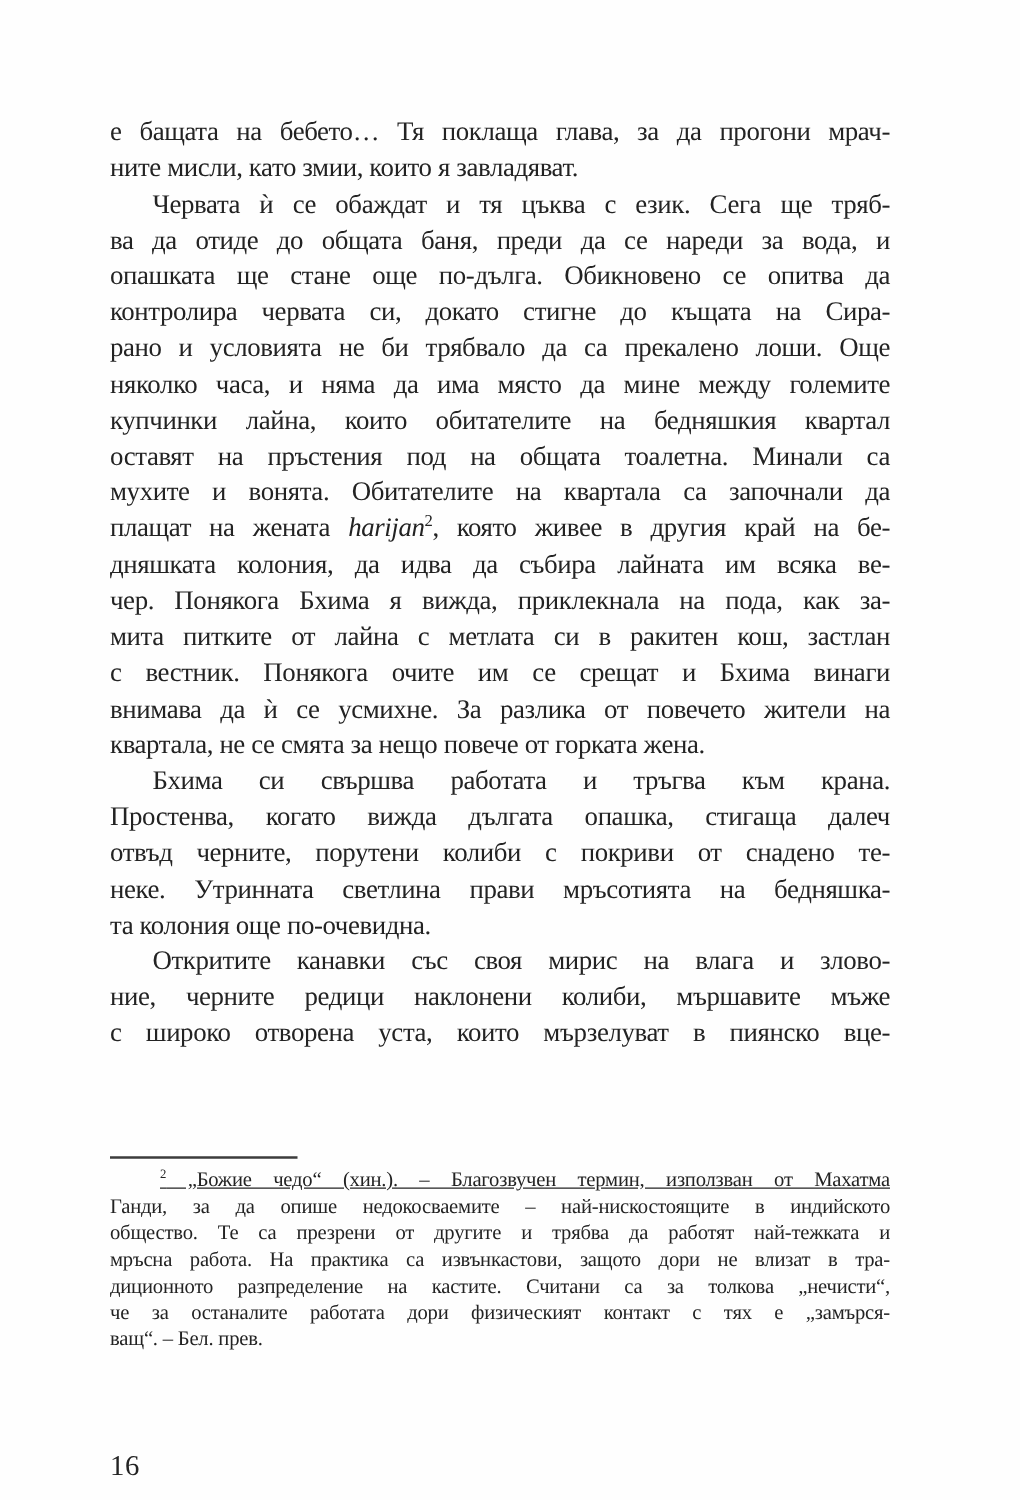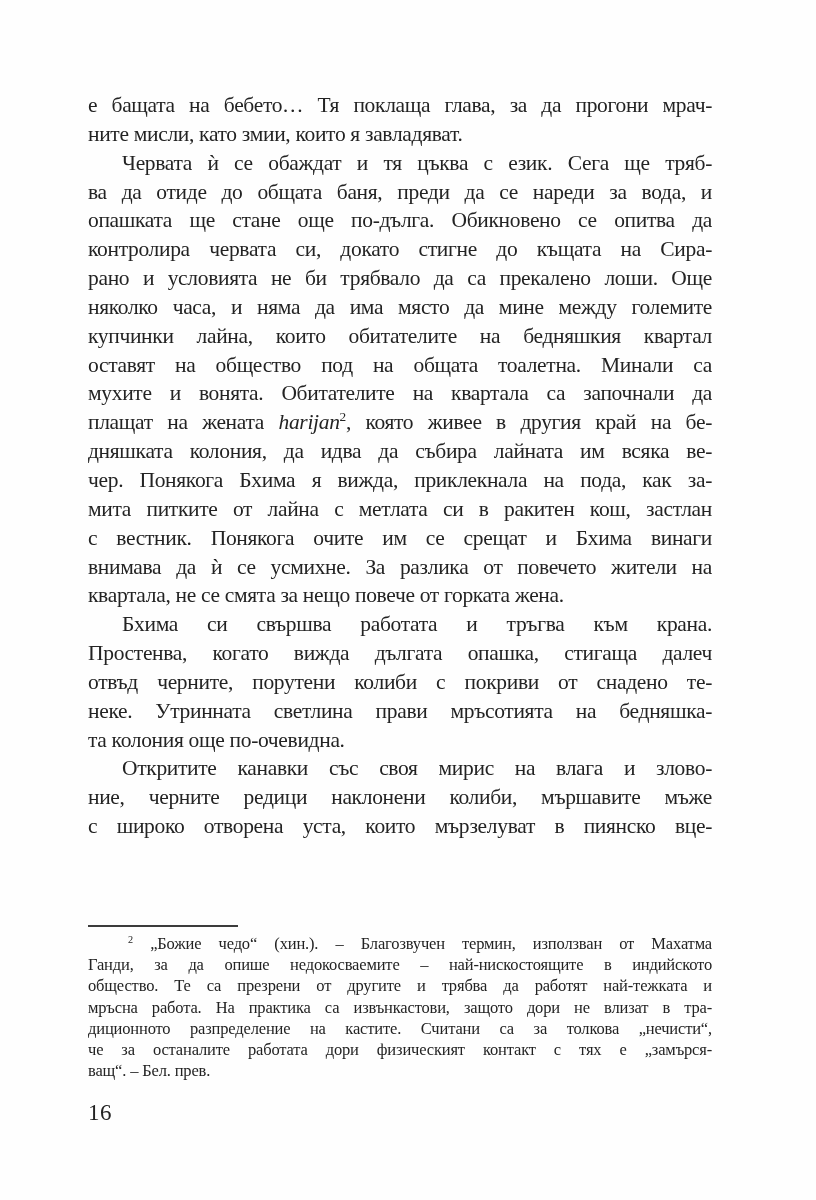--- a/index.html
+++ b/index.html
@@ -27,44 +27,44 @@
     width:150px; height:0;
     border-top:2px solid #3c3c3c;
   }
   .footnote { position:absolute; left:88px; top:933px; width:624px; }
   .fl {
     font-size:16.5px;
     line-height:21.2px;
     letter-spacing:-0.01em;
     text-align:justify;
   }
-  .fl.ind { text-indent:40px; }
+  .fl.ind { text-indent:40px;text-decoration:underline; }
   sup { font-size:62%; vertical-align:super; line-height:0; }
   i { font-style:italic;font-family:Liberation Serif, serif; }
   .page-number {
-    position:absolute; left:88px; top:1100px;
+    position:absolute; left:88px; top:1160px;
     font-size:23px; letter-spacing:0.5px;
   }
 </style>
 </head>
 <body>
 
 <div class="page">
 
   <div class="body-text">
     <div class="bl jl">е бащата на бебето… Тя поклаща глава, за да прогони мрач-</div>
     <div class="bl ll">ните мисли, като змии, които я завладяват.</div>
     <div class="bl jl ind">Червата ѝ се обаждат и тя цъква с език. Сега ще тряб-</div>
     <div class="bl jl">ва да отиде до общата баня, преди да се нареди за вода, и</div>
     <div class="bl jl">опашката ще стане още по-дълга. Обикновено се опитва да</div>
     <div class="bl jl">контролира червата си, докато стигне до къщата на Сира-</div>
     <div class="bl jl">рано и условията не би трябвало да са прекалено лоши. Още</div>
     <div class="bl jl">няколко часа, и няма да има място да мине между големите</div>
     <div class="bl jl">купчинки лайна, които обитателите на бедняшкия квартал</div>
-    <div class="bl jl">оставят на общество под на общата тоалетна. Минали са</div>
+    <div class="bl jl">оставят на пръстения под на общата тоалетна. Минали са</div>
     <div class="bl jl">мухите и вонята. Обитателите на квартала са започнали да</div>
     <div class="bl jl"><span>плащат на жената </span><i>harijan</i><sup>2</sup><span>, която живее в другия край на бе-</span></div>
     <div class="bl jl">дняшката колония, да идва да събира лайната им всяка ве-</div>
     <div class="bl jl">чер. Понякога Бхима я вижда, приклекнала на пода, как за-</div>
     <div class="bl jl">мита питките от лайна с метлата си в ракитен кош, застлан</div>
     <div class="bl jl">с вестник. Понякога очите им се срещат и Бхима винаги</div>
     <div class="bl jl">внимава да ѝ се усмихне. За разлика от повечето жители на</div>
     <div class="bl ll">квартала, не се смята за нещо повече от горката жена.</div>
     <div class="bl jl ind">Бхима си свършва работата и тръгва към крана.</div>
     <div class="bl jl">Простенва, когато вижда дългата опашка, стигаща далеч</div>

